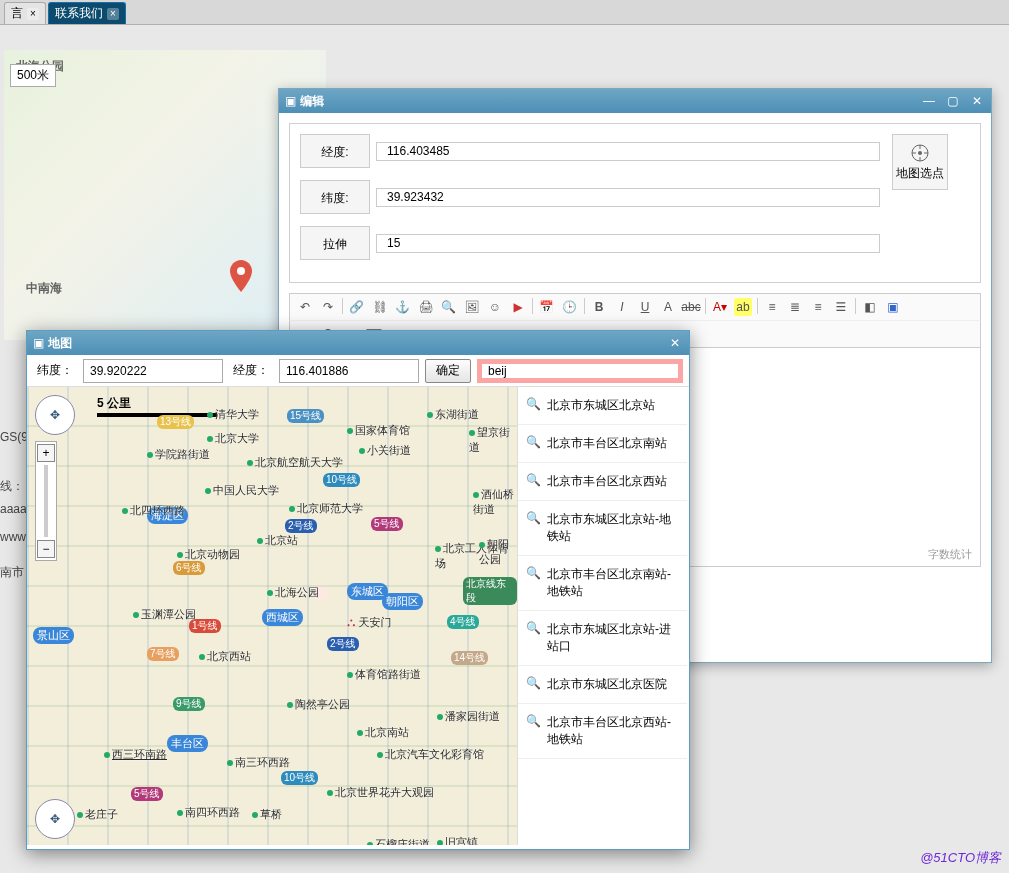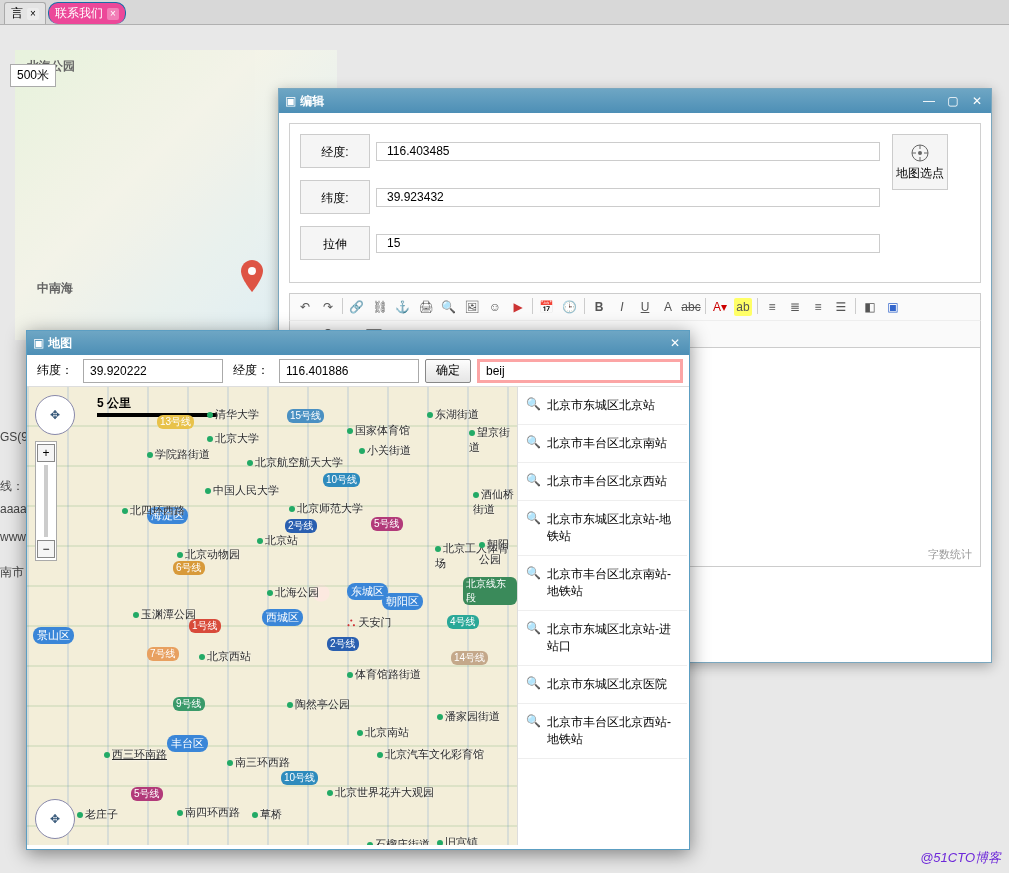--- a/index.html
+++ b/index.html
@@ -1,25 +1,25 @@
 <!DOCTYPE html>
 <html><head>
 <meta charset="utf-8">
 <style>
 * { margin: 0; padding: 0; box-sizing: border-box; font-family: "Microsoft YaHei", Arial, sans-serif; font-size: 12px; }
 body { background: #e8e8e8; width: 1009px; height: 873px; position: relative; overflow: hidden; }
 
 
 .tab-bar { height: 25px; background: #d8d8d8; border-bottom: 1px solid #b0b0b0; display: flex; align-items: flex-end; padding-left: 4px; }
 .tab { height: 22px; padding: 0 6px; background: #e4e4e4; border: 1px solid #aaa; border-bottom: none; display: flex; align-items: center; margin-right: 2px; border-radius: 3px 3px 0 0; cursor: pointer; }
-.tab.active { background: #ec4899; color: #fff; border-color: #166fa8; border-radius: 10px; }
+.tab.active { background: #0c4a6e; color: #fff; border-color: #166fa8; }
 .tab-close { margin-left: 4px; width: 12px; height: 12px; background: rgba(255,255,255,0.3); border-radius: 2px; display: flex; align-items: center; justify-content: center; font-size: 10px; cursor: pointer; }
 
 
-.bg-map { position: absolute; left: 15px; top: 50px; width: 322px; height: 290px; background: linear-gradient(135deg, #e8f4dc 0%, #f5f5e8 40%, #dbeef7 100%); opacity: 0.9; }
+.bg-map { position: absolute; left: 4px; top: 50px; width: 322px; height: 290px; background: linear-gradient(135deg, #e8f4dc 0%, #f5f5e8 40%, #dbeef7 100%); opacity: 0.9; }
 .bg-map-label { position: absolute; font-size: 12px; color: #333; }
 .bg-map-scale { position: absolute; left: 10px; top: 64px; }
 .bg-pin { position: absolute; left: 225px; top: 210px; }
 .pin-svg { width: 24px; height: 32px; }
 
 
 .dialog-edit { position: absolute; left: 278px; top: 88px; width: 714px; height: 575px; background: #fff; border: 1px solid #7aa7bf; box-shadow: 0 3px 12px rgba(0,0,0,0.3); }
 .dialog-header { height: 24px; background: linear-gradient(#6ea6c4, #4d8fb6); color: #fff; display: flex; align-items: center; padding: 0 6px; }
 .dialog-header-icon { margin-right: 4px; }
 .dialog-title { flex: 1; font-weight: bold; }
@@ -40,21 +40,21 @@
 .editor-canvas { border: 1px solid #ccc; height: 220px; background: #fff; position: relative; }
 .word-count { position: absolute; right: 8px; bottom: 4px; color: #999; font-size: 11px; }
 .footer-sig { color: #e22; margin-top: 10px; text-align: center; }
 
 
 .dialog-map { position: absolute; left: 26px; top: 330px; width: 664px; height: 520px; background: #fff; border: 1px solid #5c9ec2; box-shadow: 0 4px 18px rgba(0,0,0,0.45); z-index: 20; }
 .map-top-bar { height: 32px; display: flex; align-items: center; padding: 4px 6px; gap: 6px; border-bottom: 1px solid #ddd; }
 .map-lbl { padding: 0 4px; }
 .map-inp { height: 24px; border: 1px solid #aaa; padding: 0 6px; width: 140px; }
 .map-btn { height: 24px; padding: 0 10px; border: 1px solid #888; background: linear-gradient(#fdfdfd,#e5e5e5); cursor: pointer; border-radius: 2px; }
-.map-search { flex: 1; height: 24px; border: 3px solid #fca5a5; padding: 0 6px; }
+.map-search { flex: 1; height: 24px; border: 5px solid #fca5a5; padding: 0 6px; }
 
 .map-body { display: flex; height: calc(100% - 60px); }
 .map-canvas { width: 490px; position: relative; background: #f3eed9; overflow: hidden; }
 .map-canvas::before { content: ""; position: absolute; inset: 0; background:
   linear-gradient(90deg, rgba(60,120,200,0.15) 0 2px, transparent 2px 40px) 0 0/40px 100%,
   linear-gradient(0deg, rgba(60,140,60,0.12) 0 2px, transparent 2px 40px) 0 0/100% 40px,
   radial-gradient(circle at 60% 45%, #fce9e0 0 8px, transparent 9px);
 }
 .map-scale { position: absolute; left: 70px; top: 8px; font-weight: bold; }
 .map-scale-line { position: absolute; left: 70px; top: 26px; width: 120px; height: 4px; background: #000; }

